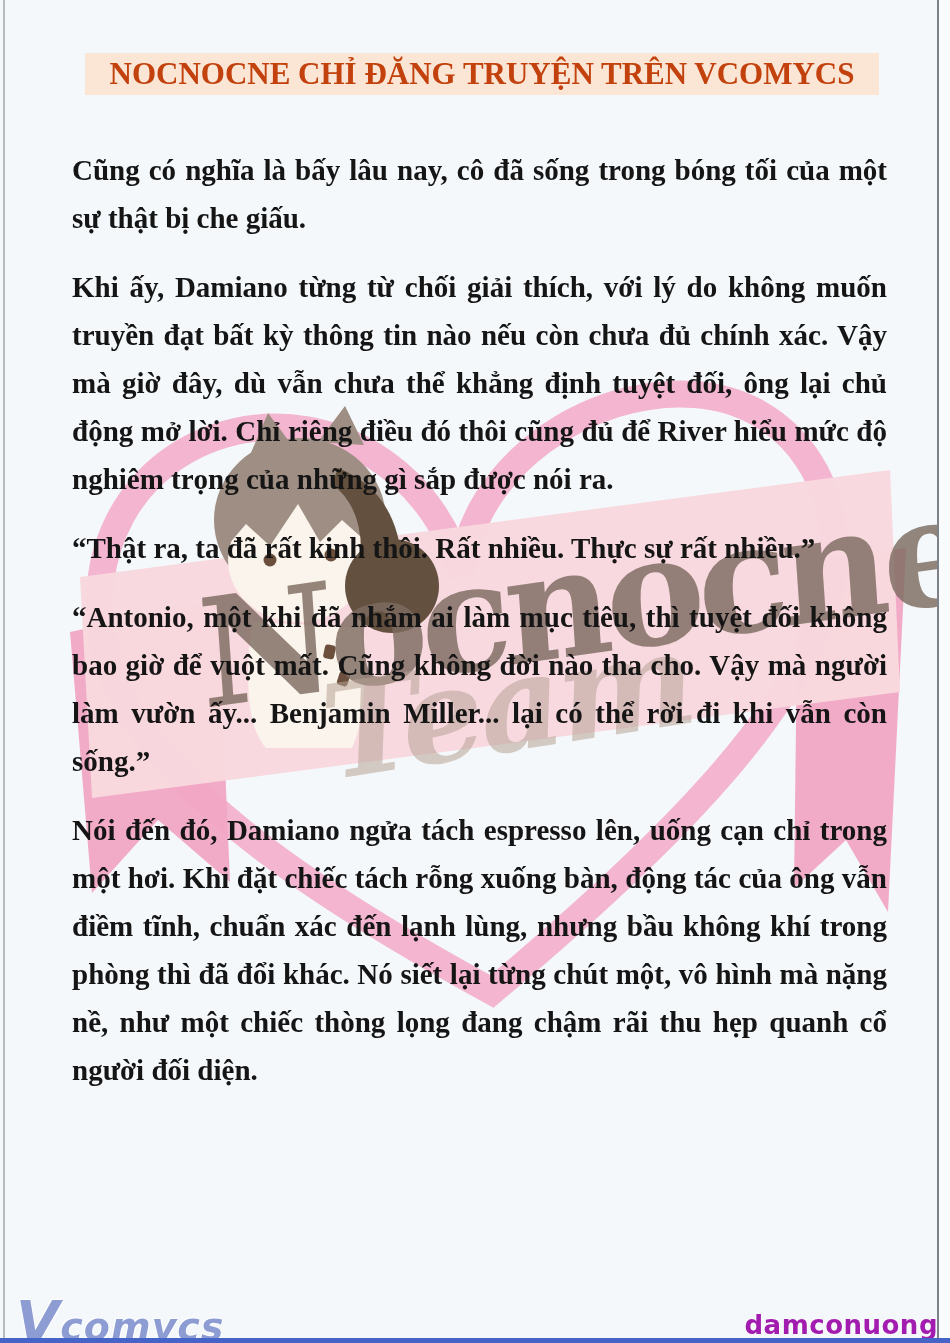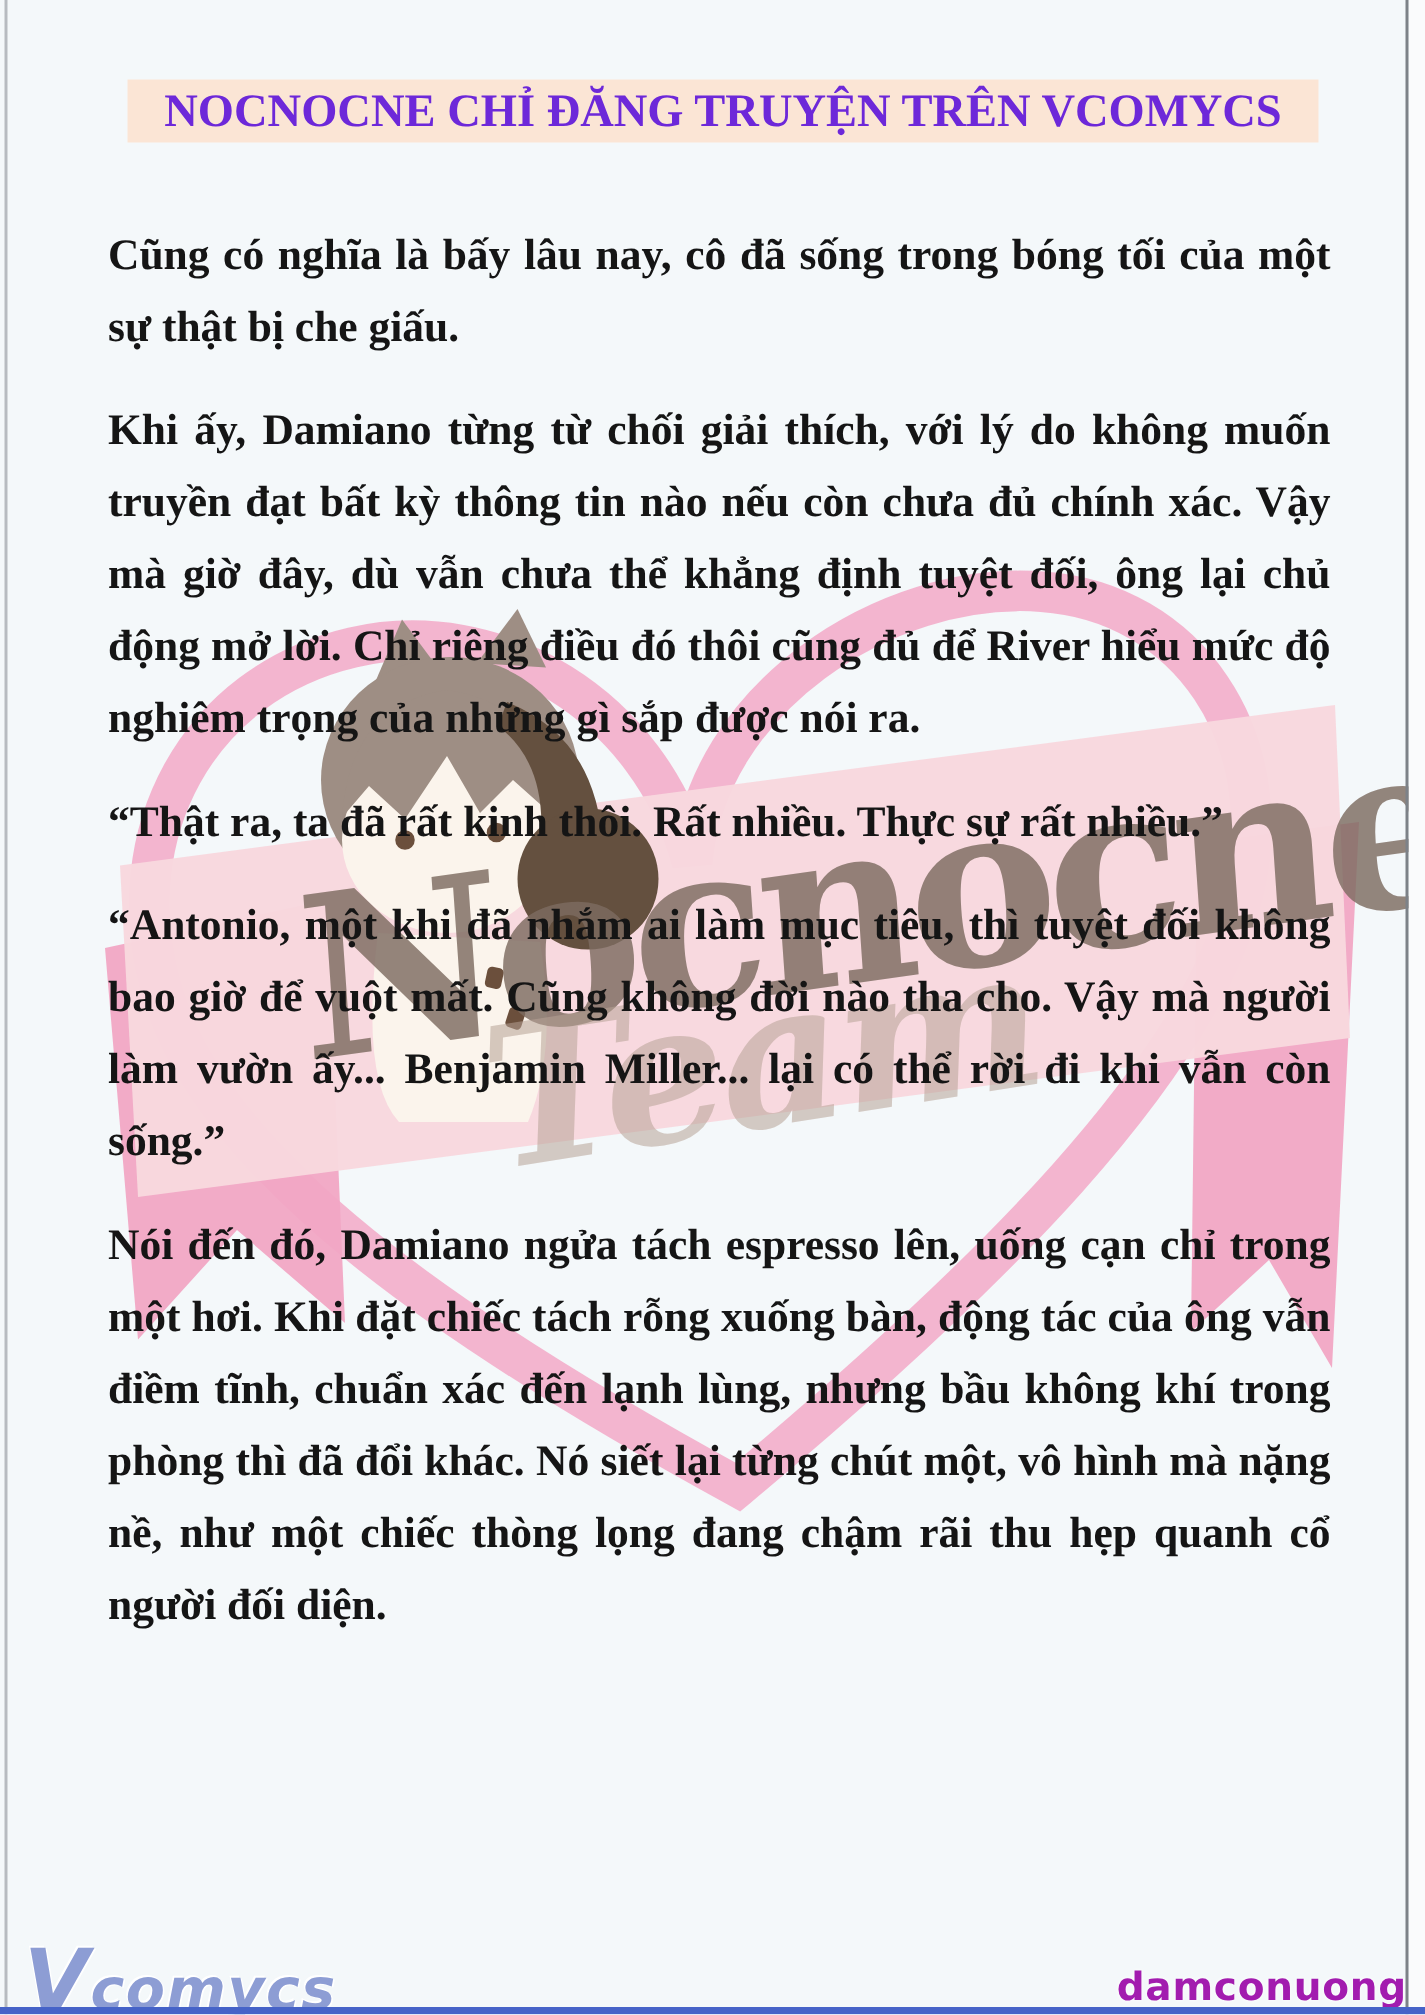--- a/index.html
+++ b/index.html
@@ -100,21 +100,21 @@
       <circle cx="331" cy="555" r="6.5" fill="#6b4f3c"></circle>
       <path d="M252,622 Q240,720 266,748 L352,748 Q372,700 360,628 Z" fill="#fbf4ec"></path>
       <rect x="324" y="645" width="11" height="14" rx="3" fill="#6b4f3c" transform="rotate(12 330 652)"></rect>
       <rect x="338" y="672" width="11" height="14" rx="3" fill="#6b4f3c" transform="rotate(18 344 679)"></rect>
     </g>
   </svg>
 
   <div class="wm-name">Nocnocne</div>
   <div class="wm-team">Team</div>
 
-  <div class="title" style="background:#fbe5d5; color:#6d28d9;">NOCNOCNE CHỈ ĐĂNG TRUYỆN TRÊN VCOMYCS</div>
+  <div class="title" style="background:#fbe5d5; color:#c2410c;">NOCNOCNE CHỈ ĐĂNG TRUYỆN TRÊN VCOMYCS</div>
 
   <div class="body-text">
     <p>Cũng có nghĩa là bấy lâu nay, cô đã sống trong bóng tối của một sự thật bị che giấu.</p>
     <p>Khi ấy, Damiano từng từ chối giải thích, với lý do không muốn truyền đạt bất kỳ thông tin nào nếu còn chưa đủ chính xác. Vậy mà giờ đây, dù vẫn chưa thể khẳng định tuyệt đối, ông lại chủ động mở lời. Chỉ riêng điều đó thôi cũng đủ để River hiểu mức độ nghiêm trọng của những gì sắp được nói ra.</p>
     <p>“Thật ra, ta đã rất kinh thôi. Rất nhiều. Thực sự rất nhiều.”</p>
     <p>“Antonio, một khi đã nhắm ai làm mục tiêu, thì tuyệt đối không bao giờ để vuột mất. Cũng không đời nào tha cho. Vậy mà người làm vườn ấy... Benjamin Miller... lại có thể rời đi khi vẫn còn sống.”</p>
     <p>Nói đến đó, Damiano ngửa tách espresso lên, uống cạn chỉ trong một hơi. Khi đặt chiếc tách rỗng xuống bàn, động tác của ông vẫn điềm tĩnh, chuẩn xác đến lạnh lùng, nhưng bầu không khí trong phòng thì đã đổi khác. Nó siết lại từng chút một, vô hình mà nặng nề, như một chiếc thòng lọng đang chậm rãi thu hẹp quanh cổ người đối diện.</p>
   </div>
 
   <div class="logo">Vcomycs</div>

